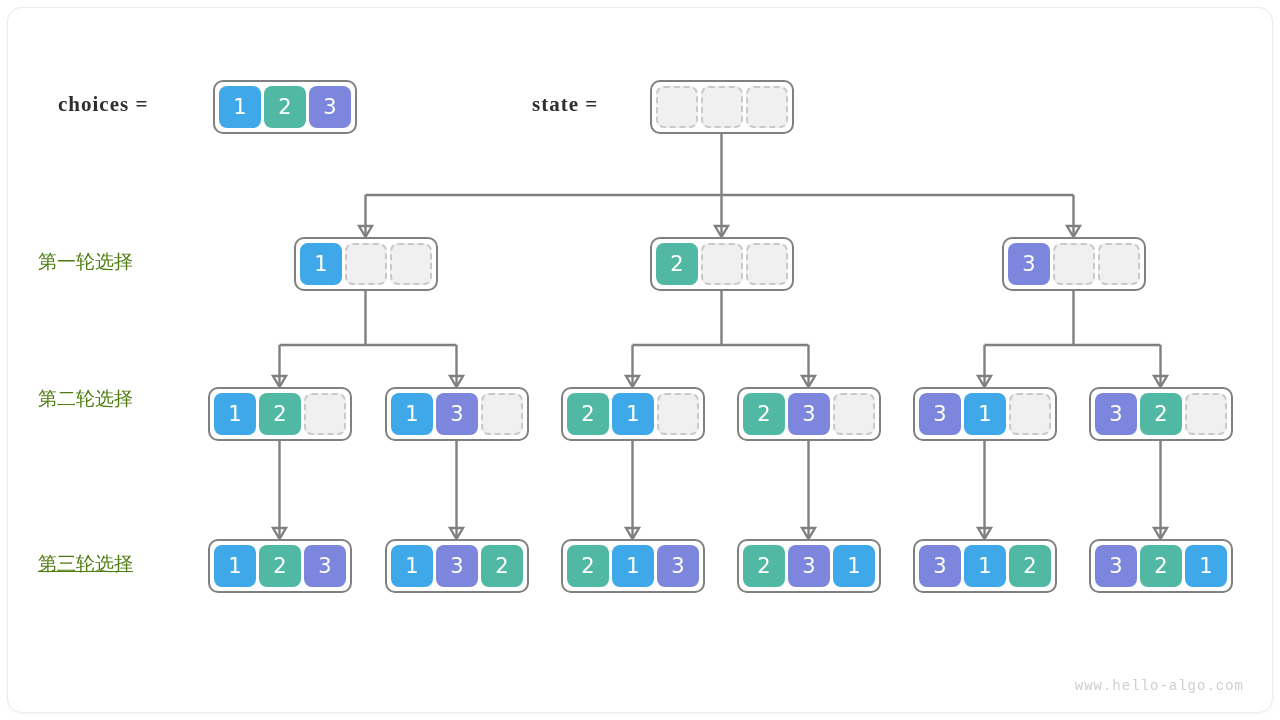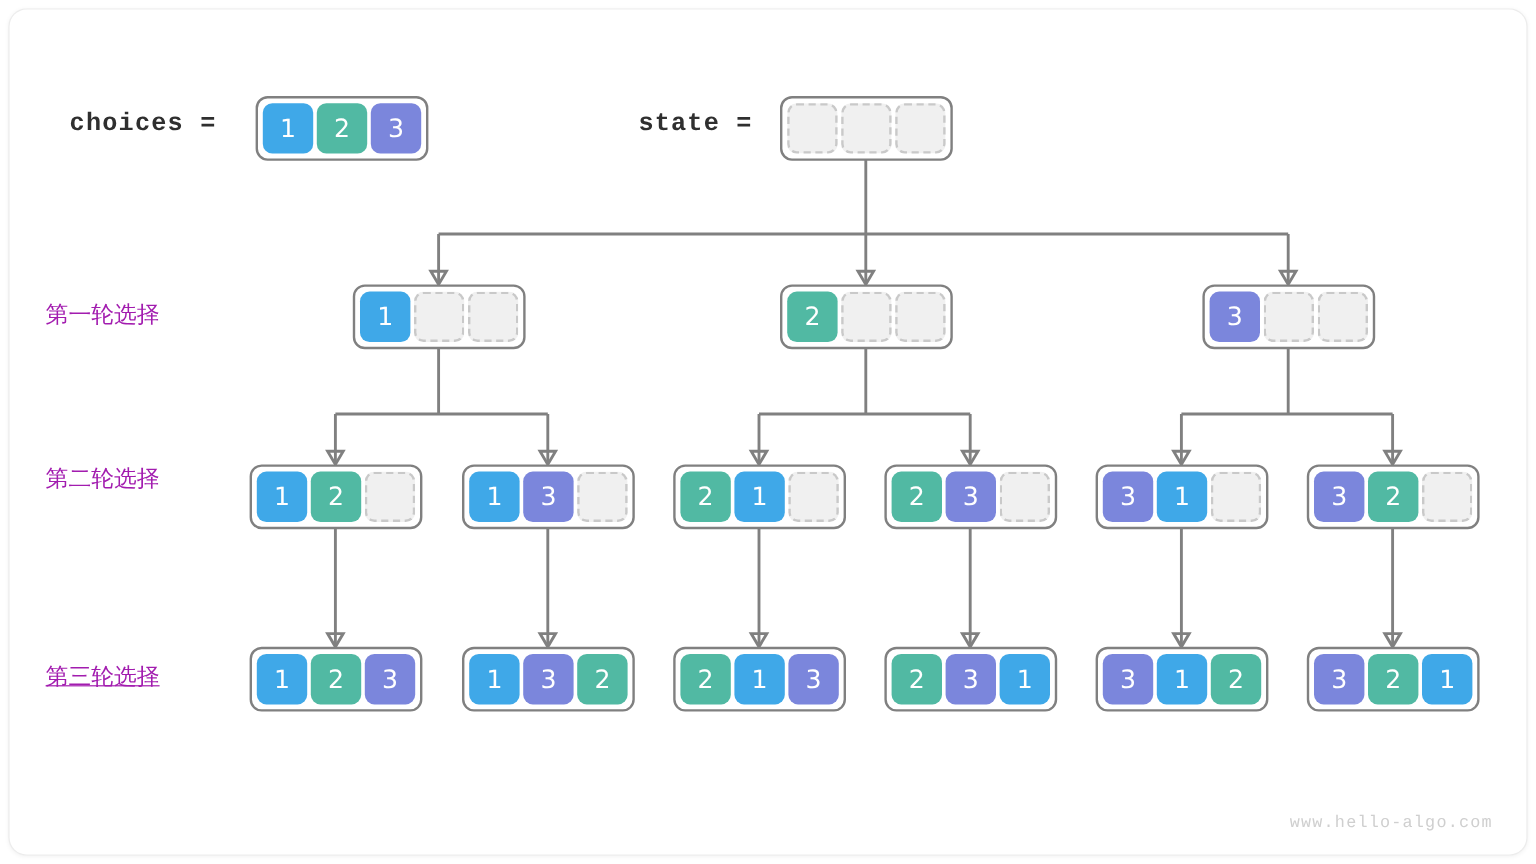--- a/index.html
+++ b/index.html
@@ -30,33 +30,33 @@
     width: 1264px;
     height: 704px;
     background: #ffffff;
     border-radius: 14px;
     box-shadow: 0 0 0 1px #ececec, 0 1px 4px rgba(0,0,0,0.07);
   }
 
   
   .mono-label {
     position: absolute;
-    font-family: Liberation Mono, monospace;
+    font-family: Liberation Serif, serif;
     font-weight: bold;
     font-size: 21px;
     color: #2f2f2f;
     letter-spacing: 1px;
     white-space: nowrap;
     text-align: center;
   }
   .row-label {
     position: absolute;
     font-family: "DejaVu Sans", "Liberation Sans", sans-serif;
     font-size: 19px;
-    color: #a21caf;
+    color: #4d7c0f;
     white-space: nowrap;
   }
   .watermark {
     position: absolute;
     right: 36px;
     bottom: 26px;
     font-family: Liberation Mono, monospace;
     font-size: 14px;
     color: #cfcfcf;
     letter-spacing: 1px;

